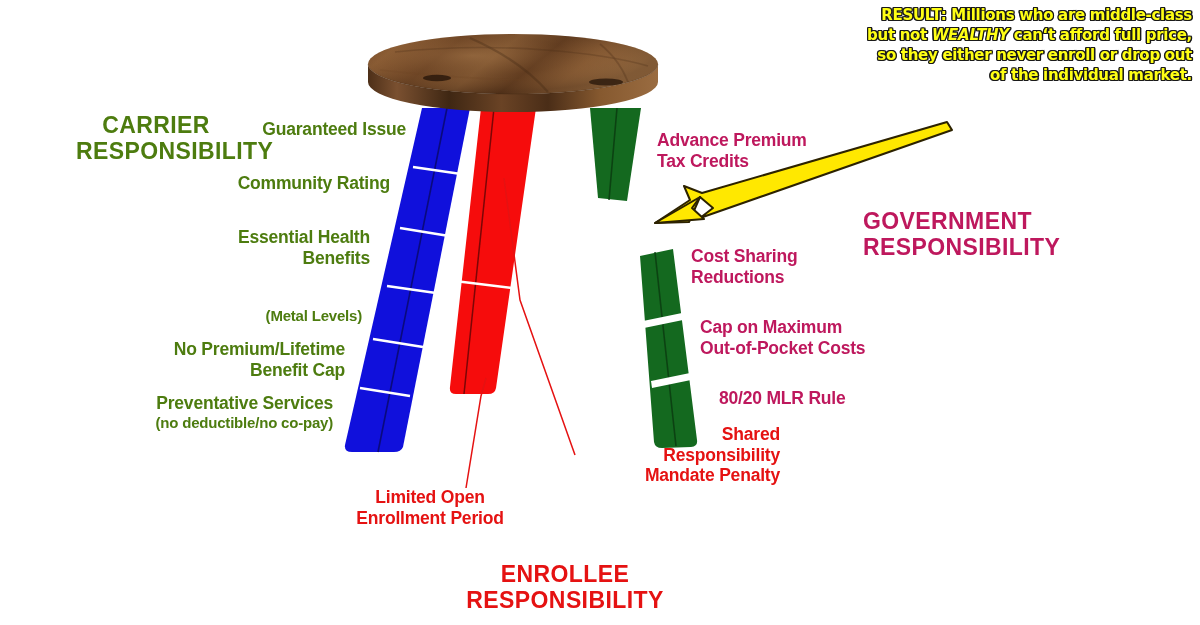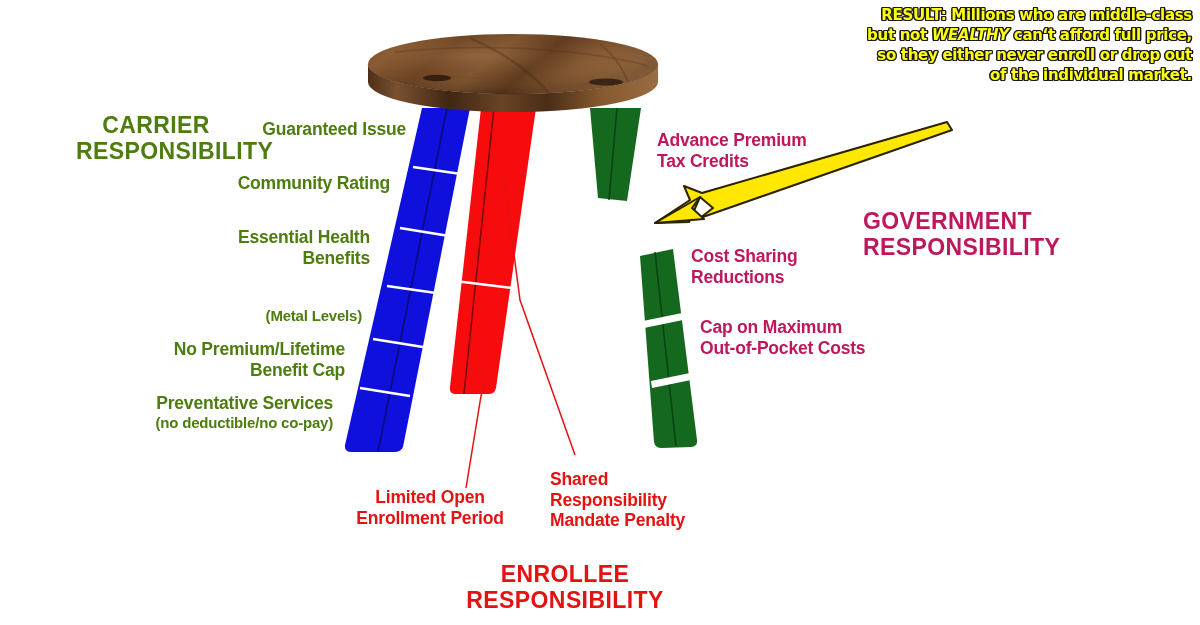--- a/index.html
+++ b/index.html
@@ -195,24 +195,25 @@
 
   <div class="txt lbl green ta-l" style="left:657px; top:130px; width:230px;">Advance Premium
 Tax Credits</div>
 
   <div class="txt lbl green ta-l" style="left:691px; top:246px; width:220px;">Cost Sharing
 Reductions</div>
 
   <div class="txt lbl green ta-l" style="left:700px; top:317px; width:240px;">Cap on Maximum
 Out-of-Pocket Costs</div>
 
+  <div class="txt lbl green ta-l" style="left:719px; top:388px; width:220px;">80/20 MLR Rule</div>
 
   <div class="txt lbl red ta-c" style="left:330px; top:487px; width:200px;">Limited Open
 Enrollment Period</div>
 
-  <div class="txt lbl red ta-l" style="left:550px; top:469px; width:230px;">Shared
+  <div class="txt lbl red ta-l" style="left:550px; top:424px; width:230px;text-align:right;">Shared
 Responsibility
 Mandate Penalty</div>
 
   <div class="txt hdr red ta-c" style="left:440px; top:561px; width:250px;">ENROLLEE
 RESPONSIBILITY</div>
 
 </div>
 
 </body></html>

